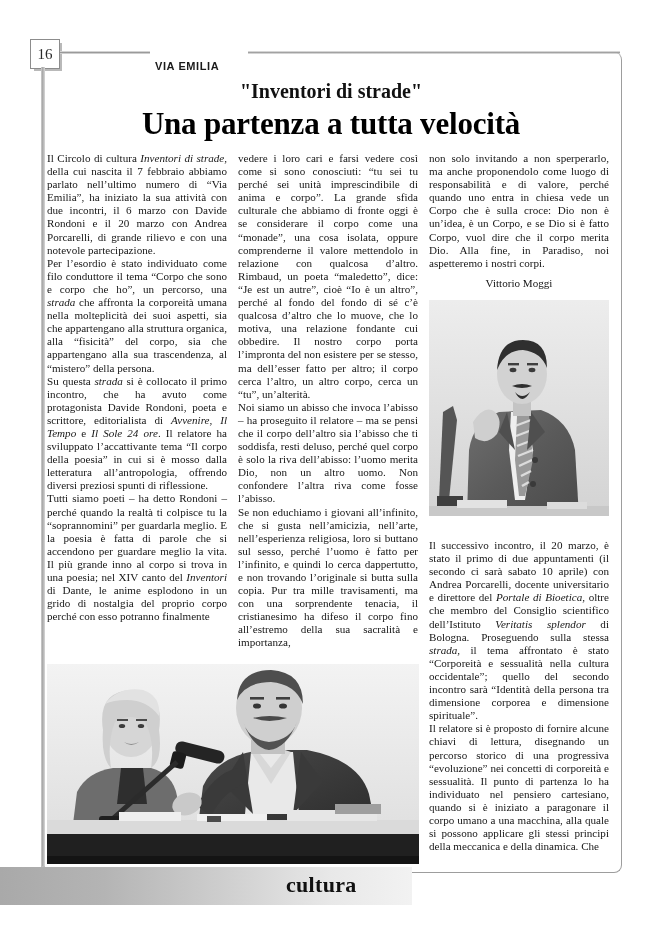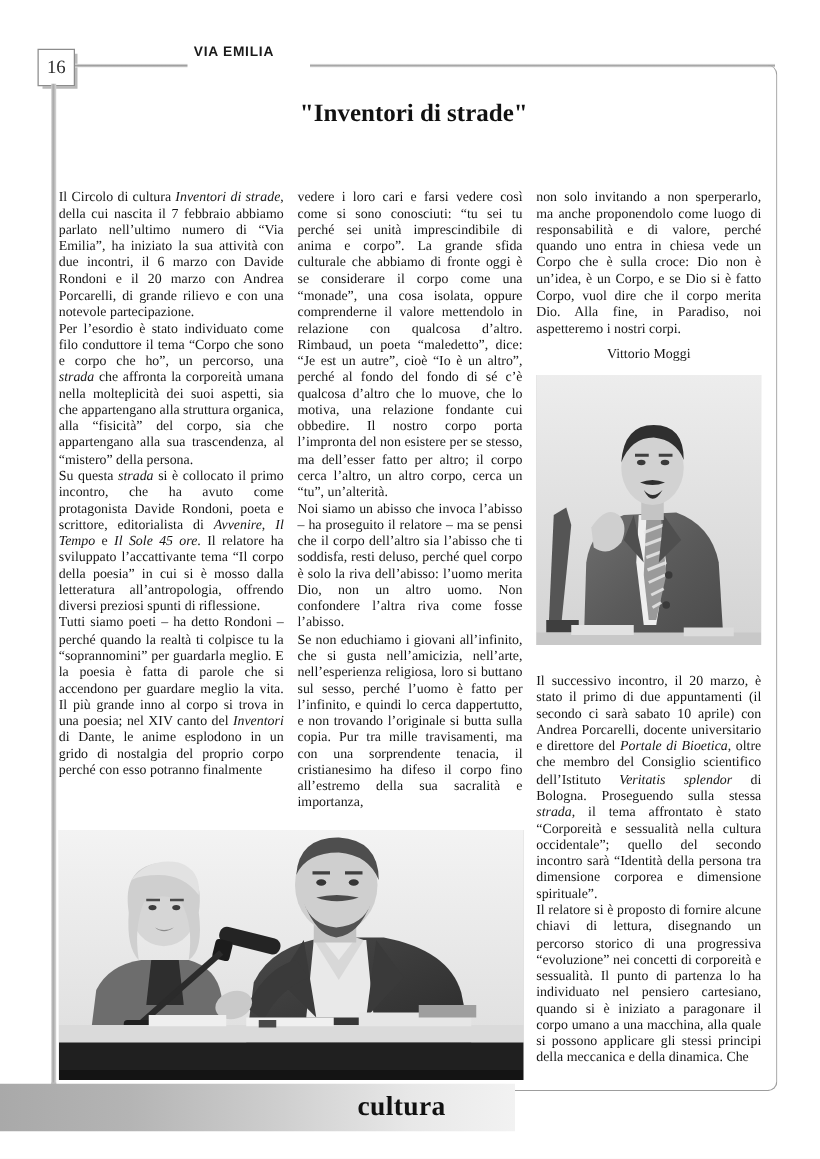--- a/index.html
+++ b/index.html
@@ -56,21 +56,21 @@
     background: #bdbdbd;
   }
   .rule-left {
     position: absolute;
     left: 60px; top: 51px;
     width: 90px; height: 3px;
     background: linear-gradient(to bottom,#efefef,#9a9a9a,#e8e8e8);
   }
   .masthead {
     position: absolute;
-    left: 155px; top: 36px;
+    left: 155px; top: 60px;
     font-family: "Liberation Sans", sans-serif;
     font-weight: bold;
     font-size: 11px;
     letter-spacing: 0.6px;
     color: #1a1a1a;
   }
   .rule-right {
     position: absolute;
     left: 248px; top: 51px;
     width: 372px; height: 3px;
@@ -200,25 +200,26 @@
     <div class="rule-left"></div>
     <div class="masthead">VIA EMILIA</div>
     <div class="rule-right"></div>
   </div>
 
   <div class="vertical-rule"></div>
   <div class="vertical-rule-cap"></div>
   <div class="body-frame"></div>
 
   <div class="kicker">"Inventori di strade"</div>
+  <div class="headline">Una partenza a tutta velocità</div>
 
   <div class="col col-1">
       <p>Il Circolo di cultura <i>Inventori di strade</i>, della cui nascita il 7 febbraio abbiamo parlato nell’ultimo numero di “Via Emilia”, ha iniziato la sua attività con due incontri, il 6 marzo con Davide Rondoni e il 20 marzo con Andrea Porcarelli, di grande rilievo e con una notevole partecipazione.</p>
       <p>Per l’esordio è stato individuato come filo conduttore il tema “Corpo che sono e corpo che ho”, un percorso, una <i>strada</i> che affronta la corporeità umana nella molteplicità dei suoi aspetti, sia che appartengano alla struttura organica, alla “fisicità” del corpo, sia che appartengano alla sua trascendenza, al “mistero” della persona.</p>
-      <p>Su questa <i>strada</i> si è collocato il primo incontro, che ha avuto come protagonista Davide Rondoni, poeta e scrittore, editorialista di <i>Avvenire</i>, <i>Il Tempo</i> e <i>Il Sole 45 ore</i>. Il relatore ha sviluppato l’accattivante tema “Il corpo della poesia” in cui si è mosso dalla letteratura all’antropologia, offrendo diversi preziosi spunti di riflessione.</p>
+      <p>Su questa <i>strada</i> si è collocato il primo incontro, che ha avuto come protagonista Davide Rondoni, poeta e scrittore, editorialista di <i>Avvenire</i>, <i>Il Tempo</i> e <i>Il Sole 24 ore</i>. Il relatore ha sviluppato l’accattivante tema “Il corpo della poesia” in cui si è mosso dalla letteratura all’antropologia, offrendo diversi preziosi spunti di riflessione.</p>
       <p>Tutti siamo poeti – ha detto Rondoni – perché quando la realtà ti colpisce tu la “soprannomini” per guardarla meglio. E la poesia è fatta di parole che si accendono per guardare meglio la vita. Il più grande inno al corpo si trova in una poesia; nel XIV canto del <i>Inventori</i> di Dante, le anime esplodono in un grido di nostalgia del proprio corpo perché con esso potranno finalmente</p>
     </div>
 
   <div class="col col-2">
       <p>vedere i loro cari e farsi vedere così come si sono conosciuti: “tu sei tu perché sei unità imprescindibile di anima e corpo”. La grande sfida culturale che abbiamo di fronte oggi è se considerare il corpo come una “monade”, una cosa isolata, oppure comprenderne il valore mettendolo in relazione con qualcosa d’altro. Rimbaud, un poeta “maledetto”, dice: “Je est un autre”, cioè “Io è un altro”, perché al fondo del fondo di sé c’è qualcosa d’altro che lo muove, che lo motiva, una relazione fondante cui obbedire. Il nostro corpo porta l’impronta del non esistere per se stesso, ma dell’esser fatto per altro; il corpo cerca l’altro, un altro corpo, cerca un “tu”, un’alterità.</p>
       <p>Noi siamo un abisso che invoca l’abisso – ha proseguito il relatore – ma se pensi che il corpo dell’altro sia l’abisso che ti soddisfa, resti deluso, perché quel corpo è solo la riva dell’abisso: l’uomo merita Dio, non un altro uomo. Non confondere l’altra riva come fosse l’abisso.</p>
       <p>Se non educhiamo i giovani all’infinito, che si gusta nell’amicizia, nell’arte, nell’esperienza religiosa, loro si buttano sul sesso, perché l’uomo è fatto per l’infinito, e quindi lo cerca dappertutto, e non trovando l’originale si butta sulla copia. Pur tra mille travisamenti, ma con una sorprendente tenacia, il cristianesimo ha difeso il corpo fino all’estremo della sua sacralità e importanza,</p>
     </div>
 
   <div class="col col-3">

